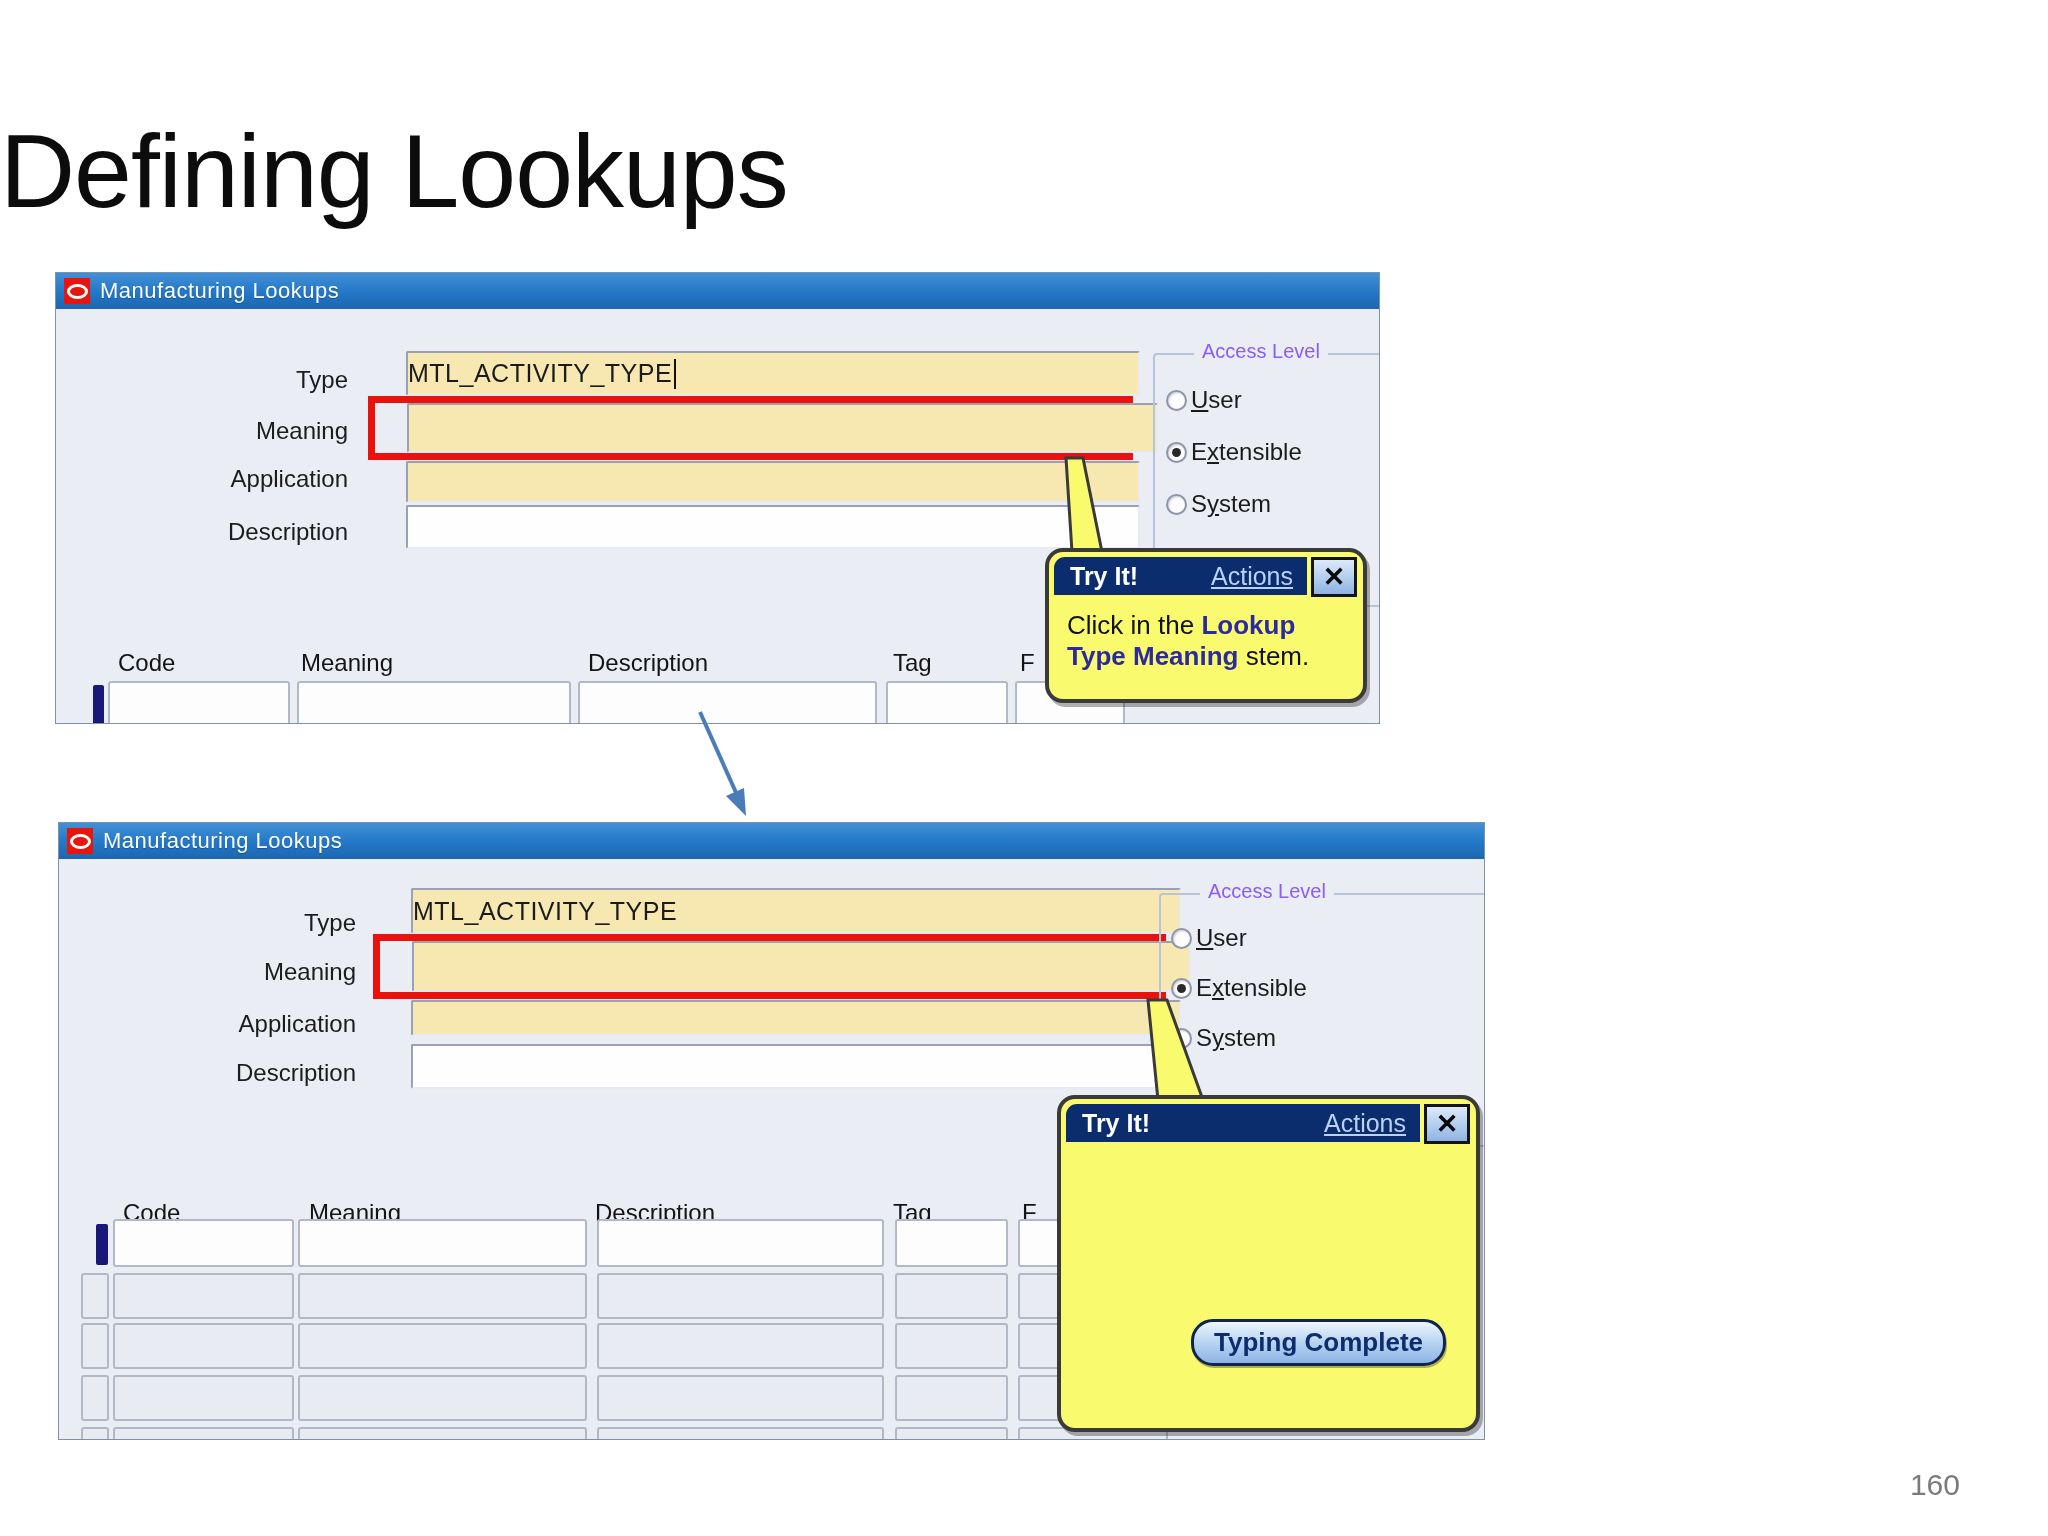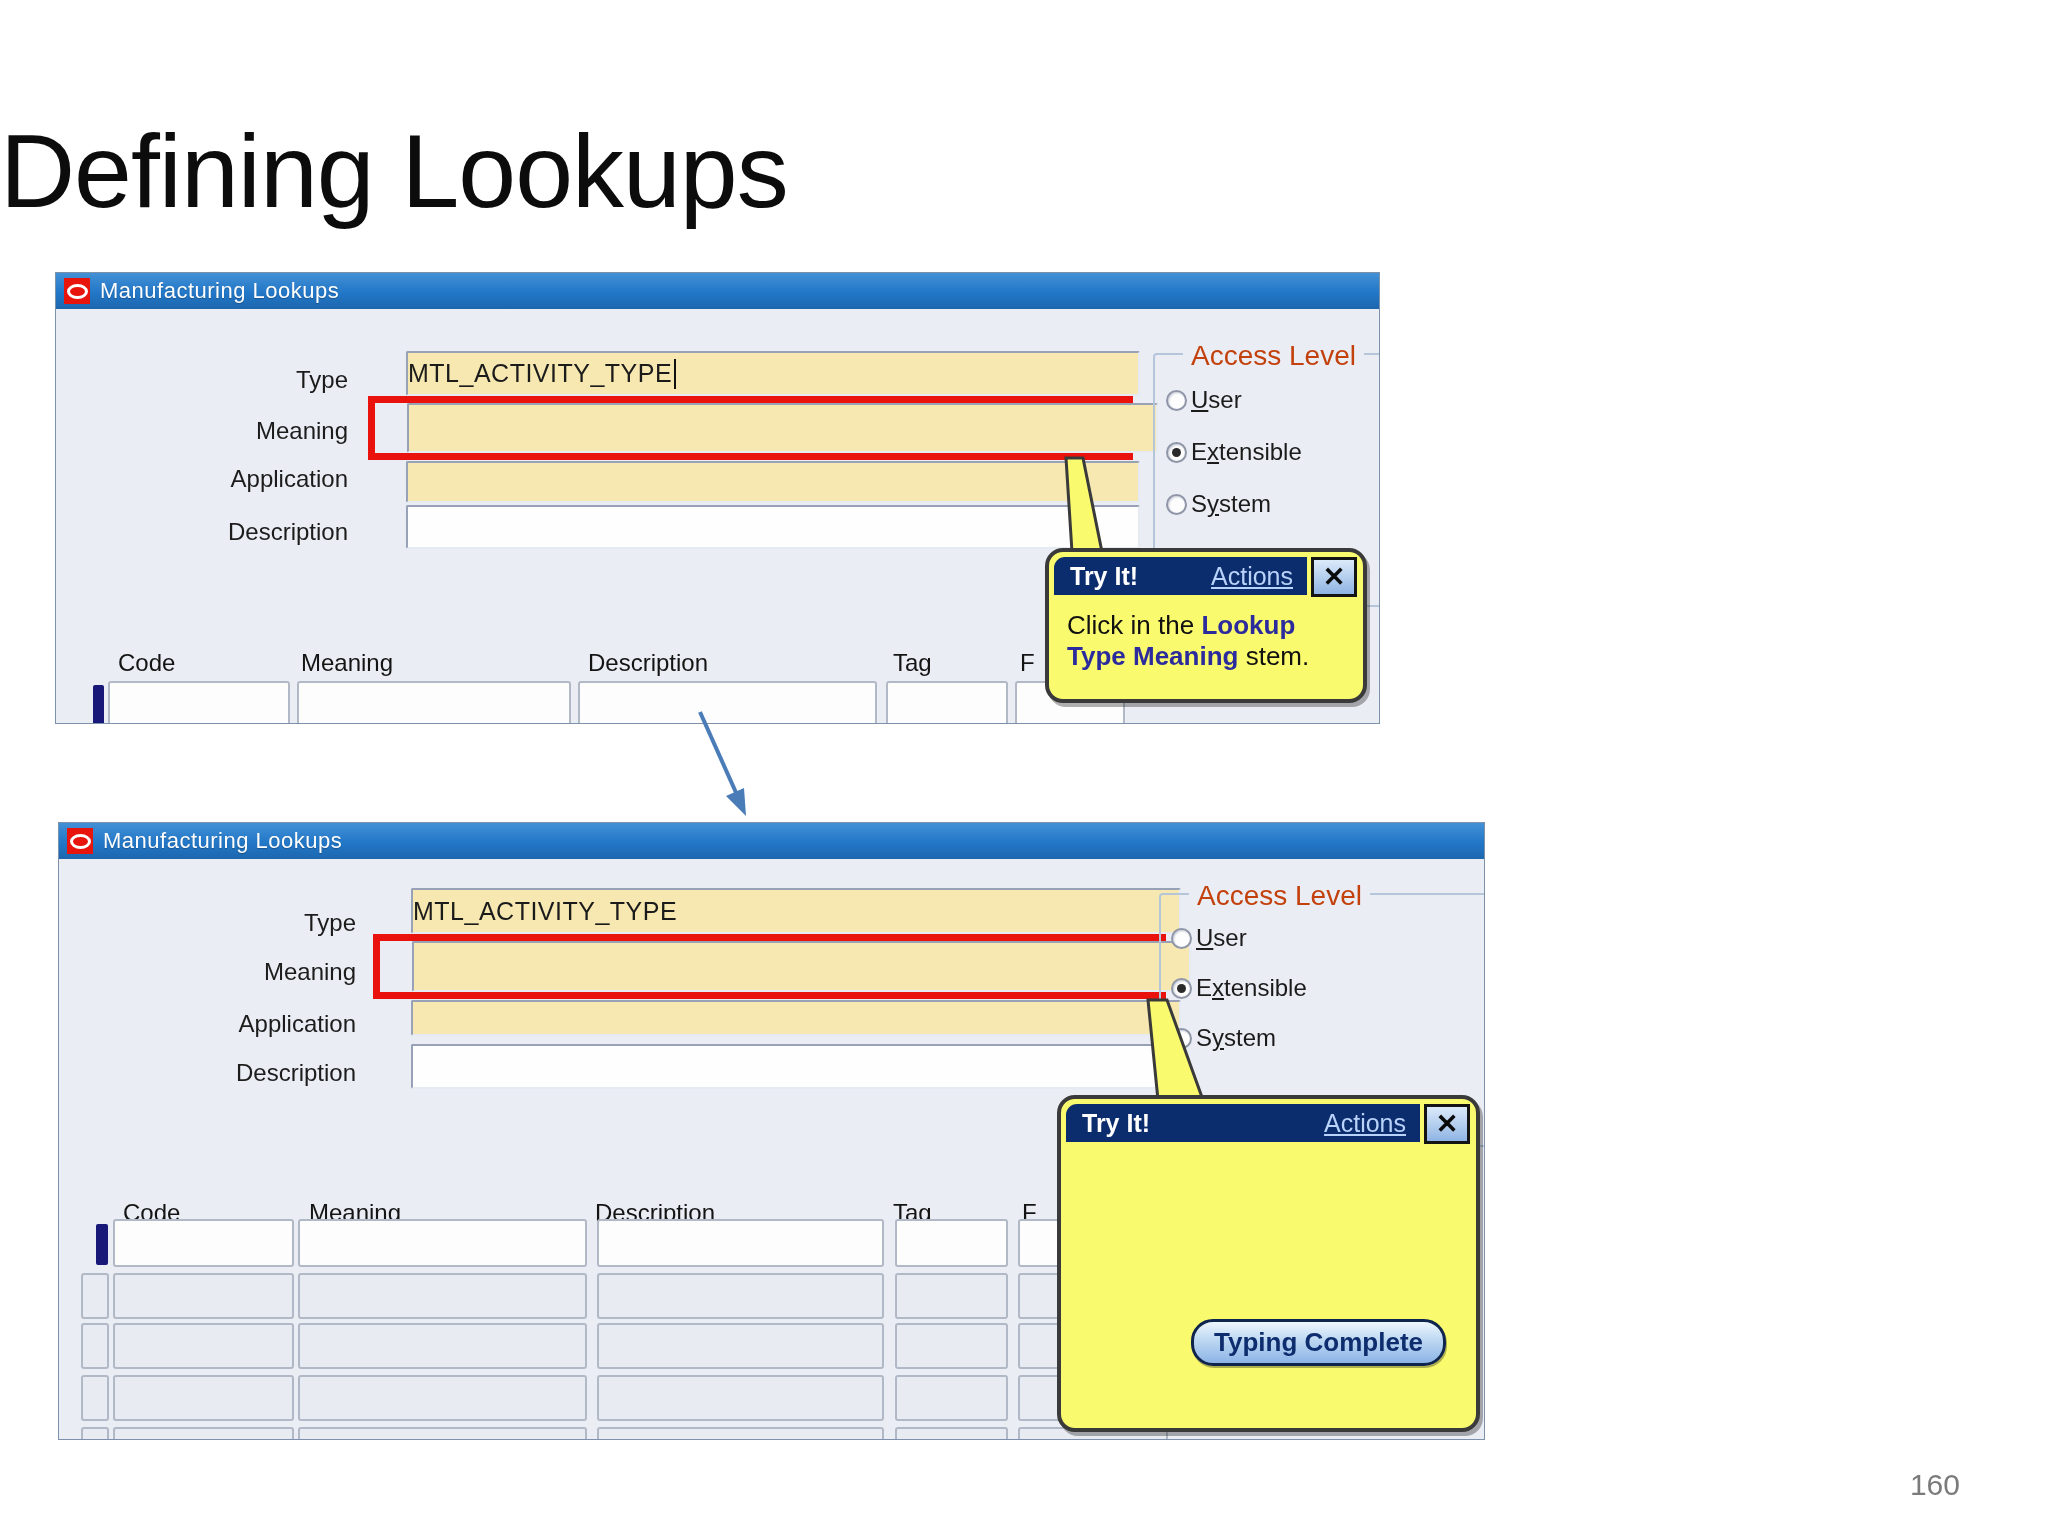--- a/index.html
+++ b/index.html
@@ -26,22 +26,22 @@
   .field { position:absolute; background:#f6e8b0; border:2px solid;
            border-color:#98a1b6 #e6eaf2 #e6eaf2 #98a1b6; border-radius:2px;
            font-size:25px; color:#1b1b1b; display:flex; align-items:center;
            box-sizing:border-box; letter-spacing:.5px;margin-left:32px; }
   .field.white { background:#fefefe; }
   .cursor-bar { width:2px; height:30px; background:#111; margin-left:2px; }
   .redbox { position:absolute; border:7px solid #ea120c; box-sizing:border-box; }
   .redbox .field { left:0; top:0; width:100%; height:100%; }
 
   .group { position:absolute; border:2px solid #b5c6db; border-radius:4px; }
-  .legend { position:absolute; top:-15px; left:28px; background:#ebedf4; padding:0 8px;
-            font-size:28px; color:#c2410c; white-space:nowrap; }
+  .legend { position:absolute; top:-15px; left:39px; background:#ebedf4; padding:0 8px;
+            font-size:20px; color:#8b5cf6; white-space:nowrap; }
   .radio-row { position:absolute; display:flex; align-items:center; gap:4px;
                font-size:24px; color:#1b1b1b; height:26px; }
   .radio { width:21px; height:21px; border-radius:50%; background:#fdfdfd;
            border:2px solid #8e96a8; box-shadow:inset 1px 1px 2px #c8ccd8;
            position:relative; box-sizing:border-box; flex:0 0 auto; }
   .radio.selected::after { content:""; position:absolute; left:4px; top:4px;
            width:9px; height:9px; background:#2a2a2a; border-radius:50%; }
 
   .thead { position:absolute; font-size:24px; color:#141414; white-space:nowrap; }
   .cell { position:absolute; background:#fdfdfe; border:2px solid #b2b9c6;

